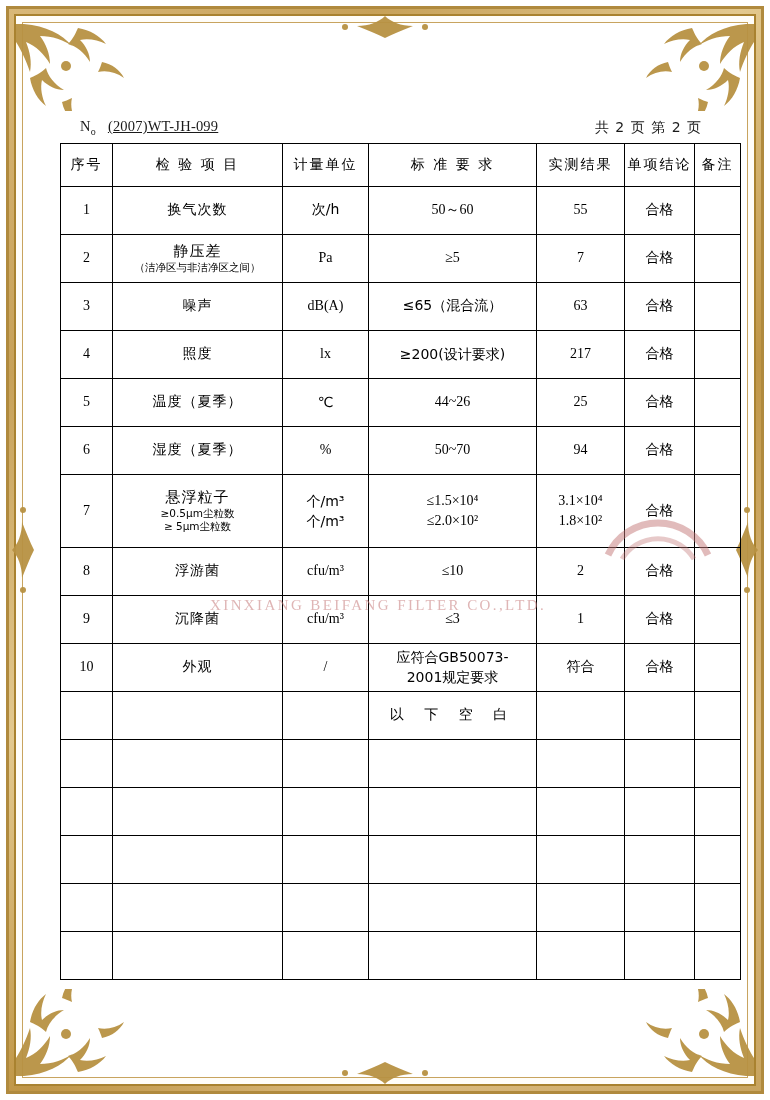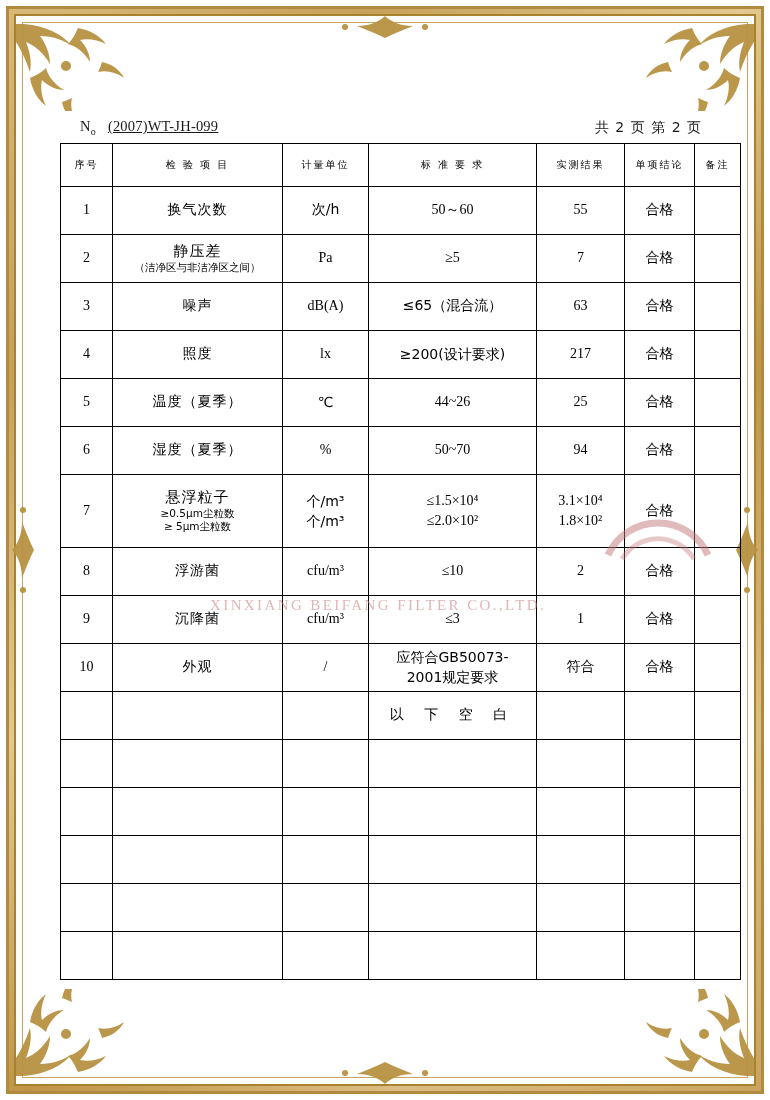--- a/index.html
+++ b/index.html
@@ -111,21 +111,21 @@
     text-align: center;
     vertical-align: middle;
     font-size: 14px;
     color: #000;
     padding: 0;
   }
   table.report thead th {
     height: 42px;
     font-weight: normal;
     letter-spacing: 2px;
-    font-size: 10px;
+    font-size: 14px;
   }
   .col-seq     { width: 52px; }
   .col-item    { width: 170px; }
   .col-unit    { width: 86px; }
   .col-std     { width: 168px; }
   .col-result  { width: 88px; }
   .col-concl   { width: 70px; }
   .col-remark  { width: 46px; }
 
   td.cell { height: 47px; }

